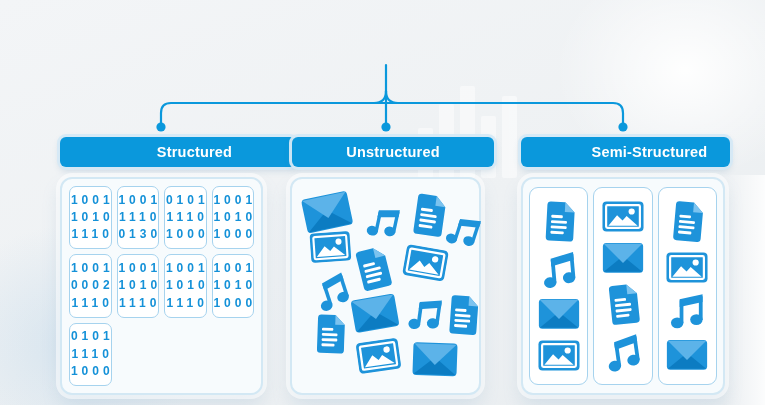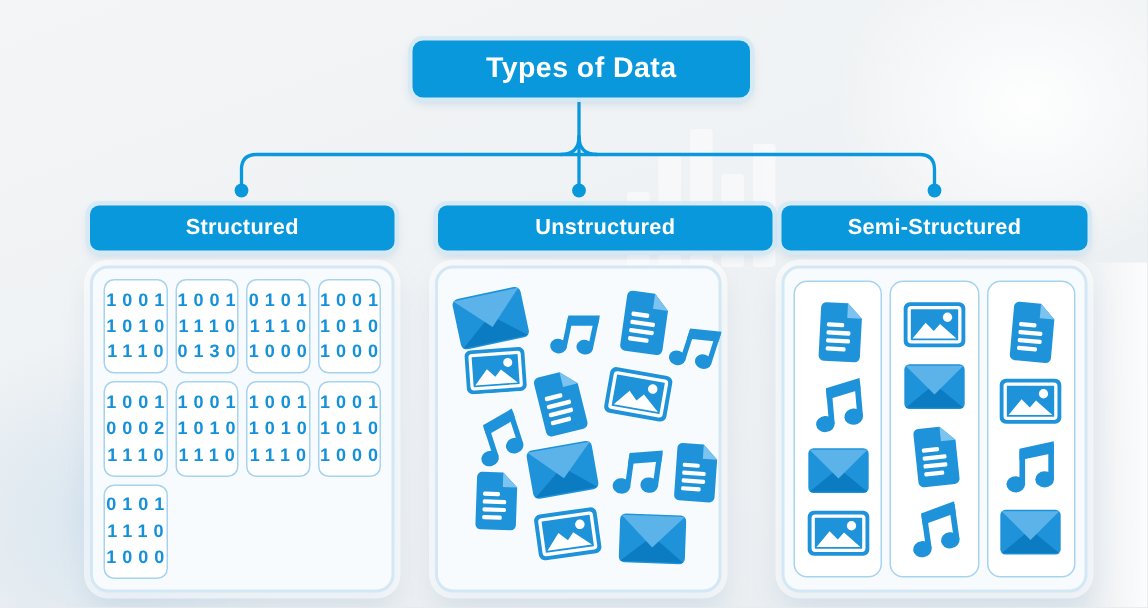--- a/index.html
+++ b/index.html
@@ -17,23 +17,23 @@
   .wm-bars{position:absolute;left:418px;top:86px;height:92px;display:flex;align-items:flex-end;gap:6px;opacity:.5;}
   .wm-bars i{display:block;width:15px;background:#fff;border-radius:2px;}
 
   .connector{position:absolute;left:0;top:0;pointer-events:none;}
 
   .blue-box{position:absolute;background:#0a98dc;color:#fff;font-weight:bold;
     display:flex;align-items:center;justify-content:center;
     box-shadow:0 0 0 3px rgba(213,233,246,.95),0 3px 7px rgba(90,140,175,.3);}
   .title-box{left:275px;top:27px;width:225px;height:38px;font-size:19px;border-radius:7px;letter-spacing:.3px;}
   .header-box{top:137px;height:30px;font-size:14.5px;border-radius:6px;letter-spacing:.2px;}
-  .hdr-structured{left:60px;width:203px;}
-  .hdr-unstructured{left:292px;width:223px;}
-  .hdr-semi{left:521px;width:204px;}
+  .hdr-structured{left:60px;width:203px;padding-left:33px;}
+  .hdr-unstructured{left:292px;width:202px;}
+  .hdr-semi{left:521px;width:161px;padding-left:48px;}
 
   .panel{position:absolute;top:177px;height:218px;background:#f7fbfd;
     border:2px solid #d3e8f4;border-radius:12px;box-sizing:border-box;
     box-shadow:0 0 0 4px rgba(255,255,255,.55),0 10px 18px rgba(125,165,195,.22);}
   .panel-structured{left:60px;width:203px;}
   .panel-unstructured{left:290px;width:191px;}
   .panel-semi{left:521px;width:204px;display:flex;gap:5px;padding:8px 6px;}
 
   .binary-grid{display:grid;grid-template-columns:repeat(4,1fr);gap:5px;padding:7px;height:100%;box-sizing:border-box;}
   .binary-card{background:#fff;border:1.5px solid #a6d3ee;border-radius:7px;
@@ -70,23 +70,20 @@
       <path d="M374,103 Q386,103 386,91"></path>
       <path d="M398,103 Q386,103 386,91"></path>
     </g>
     <g fill="#0a98dc">
       <circle cx="161" cy="127" r="4.6"></circle>
       <circle cx="386" cy="127" r="4.6"></circle>
       <circle cx="623" cy="127" r="4.6"></circle>
     </g>
   </svg>
 
-  <div class="blue-box title-box">
-    <span>Types of Data</span>
-  </div>
 
   <div class="blue-box header-box hdr-structured">
     <span>Structured</span>
   </div>
   <div class="blue-box header-box hdr-unstructured">
     <span>Unstructured</span>
   </div>
   <div class="blue-box header-box hdr-semi">
     <span>Semi-Structured</span>
   </div>

